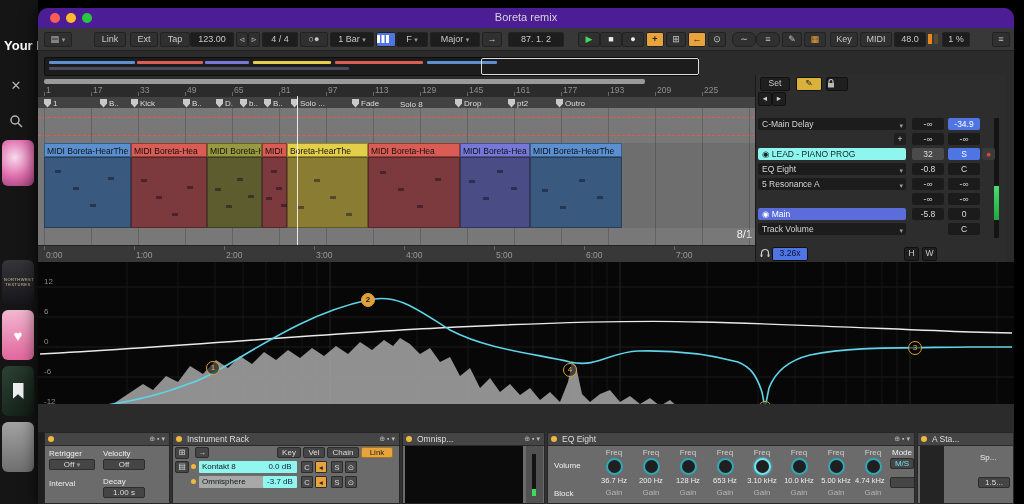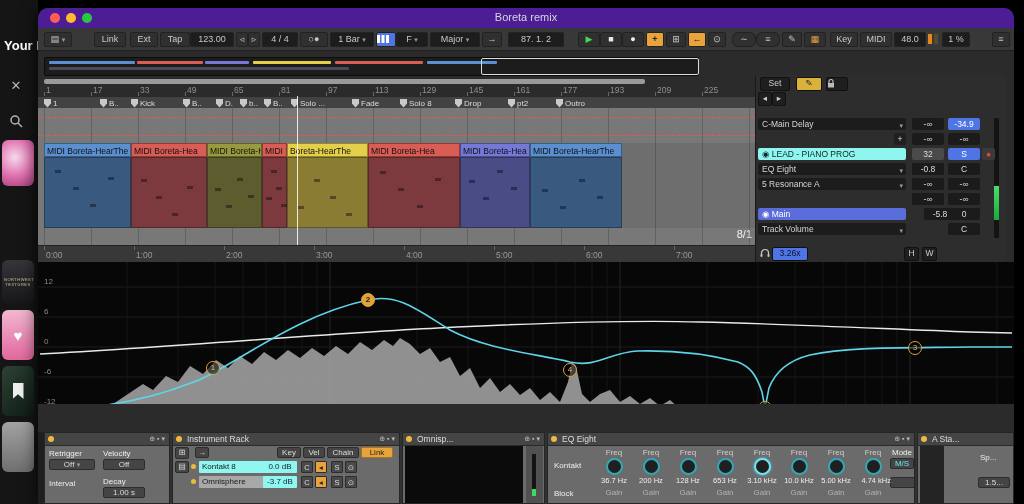--- a/index.html
+++ b/index.html
@@ -230,21 +230,21 @@
           <span>B..</span>
         </div>
         <div class="locator" style="left: 253px;">
           <span class="locflag"></span>
           <span>Solo ...</span>
         </div>
         <div class="locator" style="left: 314px;">
           <span class="locflag"></span>
           <span>Fade</span>
         </div>
-        <div class="locator" style="left: 362px;">
+        <div class="locator" style="left: 362px; flex-direction: column;">
           <span class="locflag"></span>
           <span>Solo 8</span>
         </div>
         <div class="locator" style="left: 417px;">
           <span class="locflag"></span>
           <span>Drop</span>
         </div>
         <div class="locator" style="left: 470px;">
           <span class="locflag"></span>
           <span>pt2</span>
@@ -390,21 +390,21 @@
         <div class="vbox" style="left: 226px; top: 73px; width: 13px; background: rgb(58, 58, 58); color: rgb(224, 69, 47);">●</div>
         <div class="rowname" style="top: 88px;">EQ Eight<span class="caret" style="position: absolute; right: 3px; top: 2px;">▾</span></div>
         <div class="vbox" style="left: 156px; top: 88px;">-0.8</div>
         <div class="vbox" style="left: 192px; top: 88px;">C</div>
         <div class="rowname" style="top: 103px;">5 Resonance A<span class="caret" style="position: absolute; right: 3px; top: 2px;">▾</span></div>
         <div class="vbox" style="left: 156px; top: 103px;">-∞</div>
         <div class="vbox" style="left: 192px; top: 103px;">-∞</div>
         <div class="vbox" style="left: 156px; top: 118px;">-∞</div>
         <div class="vbox" style="left: 192px; top: 118px;">-∞</div>
         <div class="rowname" style="top: 133px; background: rgb(91, 109, 219); color: rgb(255, 255, 255);">◉ Main</div>
-        <div class="vbox" style="left: 156px; top: 133px; margin-left: 12px;">-5.8</div>
+        <div class="vbox" style="left: 156px; top: 133px;">-5.8</div>
         <div class="vbox" style="left: 192px; top: 133px;">0</div>
         <div class="rowname" style="top: 148px;">Track Volume<span class="caret" style="position: absolute; right: 3px; top: 2px;">▾</span></div>
         <div class="vbox" style="left: 192px; top: 148px;">C</div>
       </div>
 
     <div class="eq" id="eqPanel">
       <svg id="eqSvg" width="976" height="170">
           <line x1="0" y1="25" x2="976" y2="25" stroke="#1d1d1d" stroke-width="1"></line>
           <line x1="0" y1="55" x2="976" y2="55" stroke="#1d1d1d" stroke-width="1"></line>
           <line x1="0" y1="85" x2="976" y2="85" stroke="#1d1d1d" stroke-width="1"></line>
@@ -518,21 +518,21 @@
             <div class="abs" style="left:0;bottom:0;width:4px;height:7px;background:#3adb5f;"></div>
           </div>
         </div>
       </div>
 
       <div class="device" style="left:509px;width:368px;">
         <div class="dtitle"><span class="dled"></span>
           <span>EQ Eight</span>
           <span class="dticons"><span>⊕</span><span>▪</span><span>▾</span></span>
         </div>
-        <div class="dlabel" style="left:6px;top:28px;">Kontakt</div>
+        <div class="dlabel" style="left:6px;top:28px;">Volume</div>
         <div class="dlabel" style="left:6px;top:56px;">Block</div>
         <div id="eqBands"></div>
         <div class="dlabel" style="left:344px;top:15px;">Mode</div>
         <div class="dbox" style="left:342px;top:25px;width:24px;color:#6fe3f2;">M/S</div>
         <div class="dbox" style="left:342px;top:44px;width:24px;padding-left:40px;">Edit</div>
       <div class="dlabel" style="left: 48px; top: 15px; width: 36px; text-align: center; color: rgb(207, 207, 207);">Freq</div>
           <div class="knob" style="left: 58px; top: 25px;"></div>
           <div class="dlabel" style="left: 48px; top: 43px; width: 36px; text-align: center; font-size: 7.5px;">36.7 Hz</div>
           <div class="dlabel" style="left: 48px; top: 55px; width: 36px; text-align: center; color: rgb(181, 181, 181);">Gain</div>
           <div class="dlabel" style="left: 85px; top: 15px; width: 36px; text-align: center; color: rgb(207, 207, 207);">Freq</div>
@@ -554,21 +554,21 @@
           <div class="dlabel" style="left: 233px; top: 15px; width: 36px; text-align: center; color: rgb(207, 207, 207);">Freq</div>
           <div class="knob" style="left: 243px; top: 25px;"></div>
           <div class="dlabel" style="left: 233px; top: 43px; width: 36px; text-align: center; font-size: 7.5px;">10.0 kHz</div>
           <div class="dlabel" style="left: 233px; top: 55px; width: 36px; text-align: center; color: rgb(181, 181, 181);">Gain</div>
           <div class="dlabel" style="left: 270px; top: 15px; width: 36px; text-align: center; color: rgb(207, 207, 207);">Freq</div>
           <div class="knob" style="left: 280px; top: 25px;"></div>
           <div class="dlabel" style="left: 270px; top: 43px; width: 36px; text-align: center; font-size: 7.5px;">5.00 kHz</div>
           <div class="dlabel" style="left: 270px; top: 55px; width: 36px; text-align: center; color: rgb(181, 181, 181);">Gain</div>
           <div class="dlabel" style="left: 307px; top: 15px; width: 36px; text-align: center; color: rgb(207, 207, 207);">Freq</div>
           <div class="knob" style="left: 317px; top: 25px;"></div>
-          <div class="dlabel" style="left: 307px; top: 43px; width: 36px; text-align: right; font-size: 7.5px;">4.74 kHz</div>
+          <div class="dlabel" style="left: 307px; top: 43px; width: 36px; text-align: left; font-size: 7.5px;">4.74 kHz</div>
           <div class="dlabel" style="left: 307px; top: 55px; width: 36px; text-align: center; color: rgb(181, 181, 181);">Gain</div>
         </div>
 
       <div class="device" style="left:879px;width:97px;">
         <div class="dtitle"><span class="dled"></span>
           <span>A Sta...</span>
         </div>
         <div class="abs" style="left:2px;top:13px;width:24px;height:57px;background:#242424;"></div>
         <div class="dlabel" style="left:62px;top:20px;">Sp...</div>
         <div class="dbox" style="left:60px;top:44px;width:32px;">1.5...</div>

